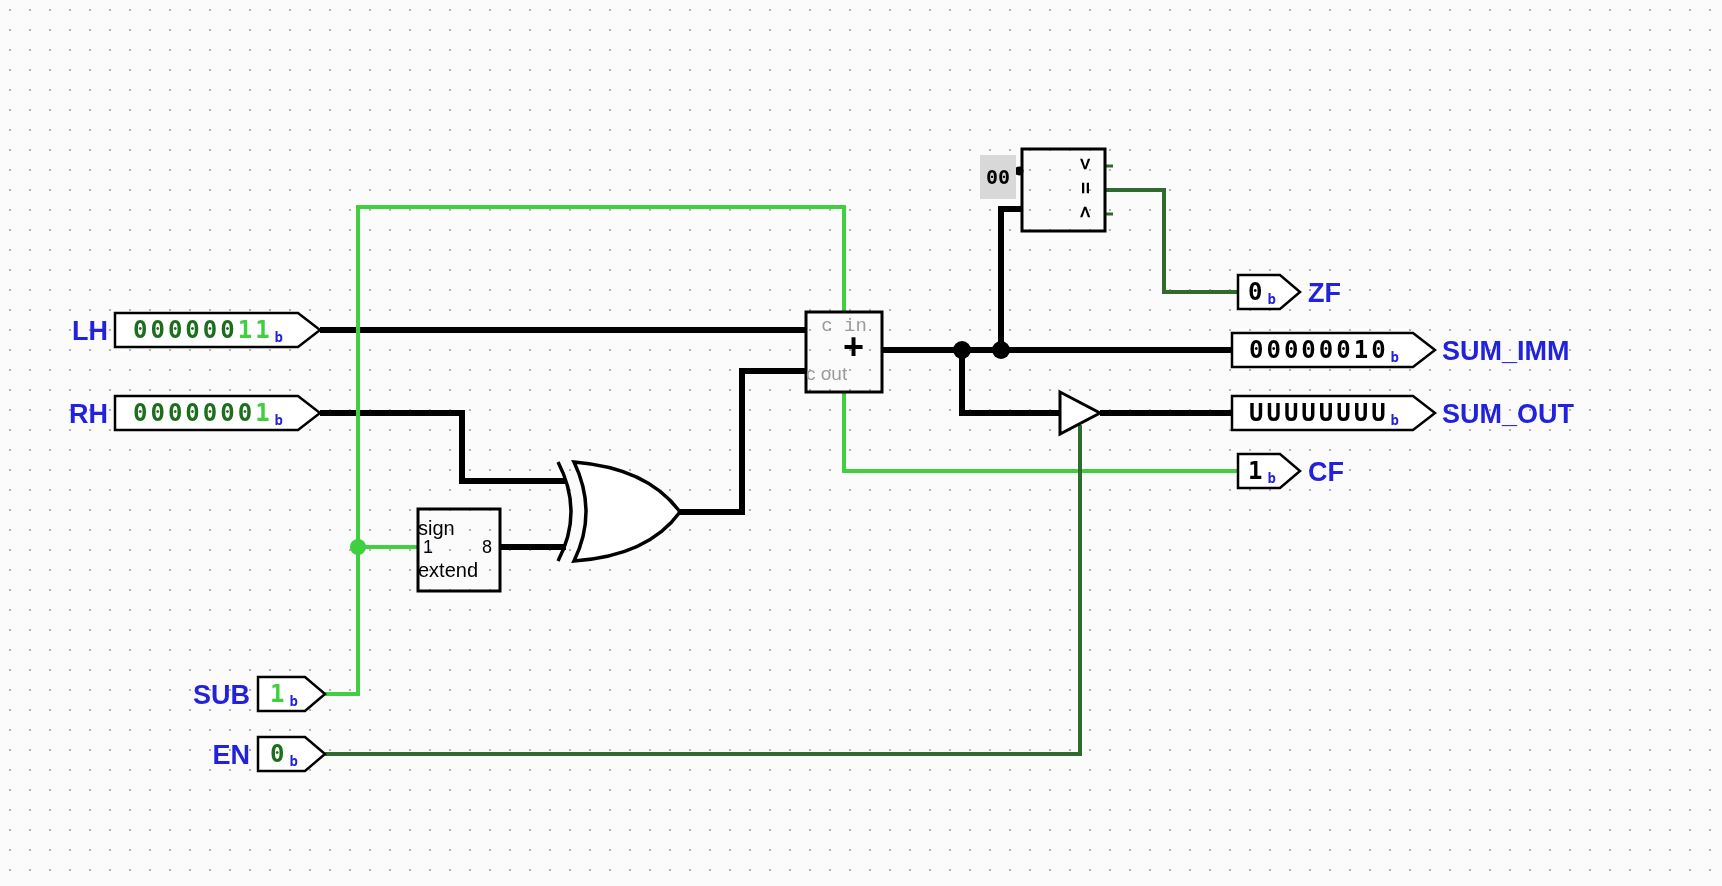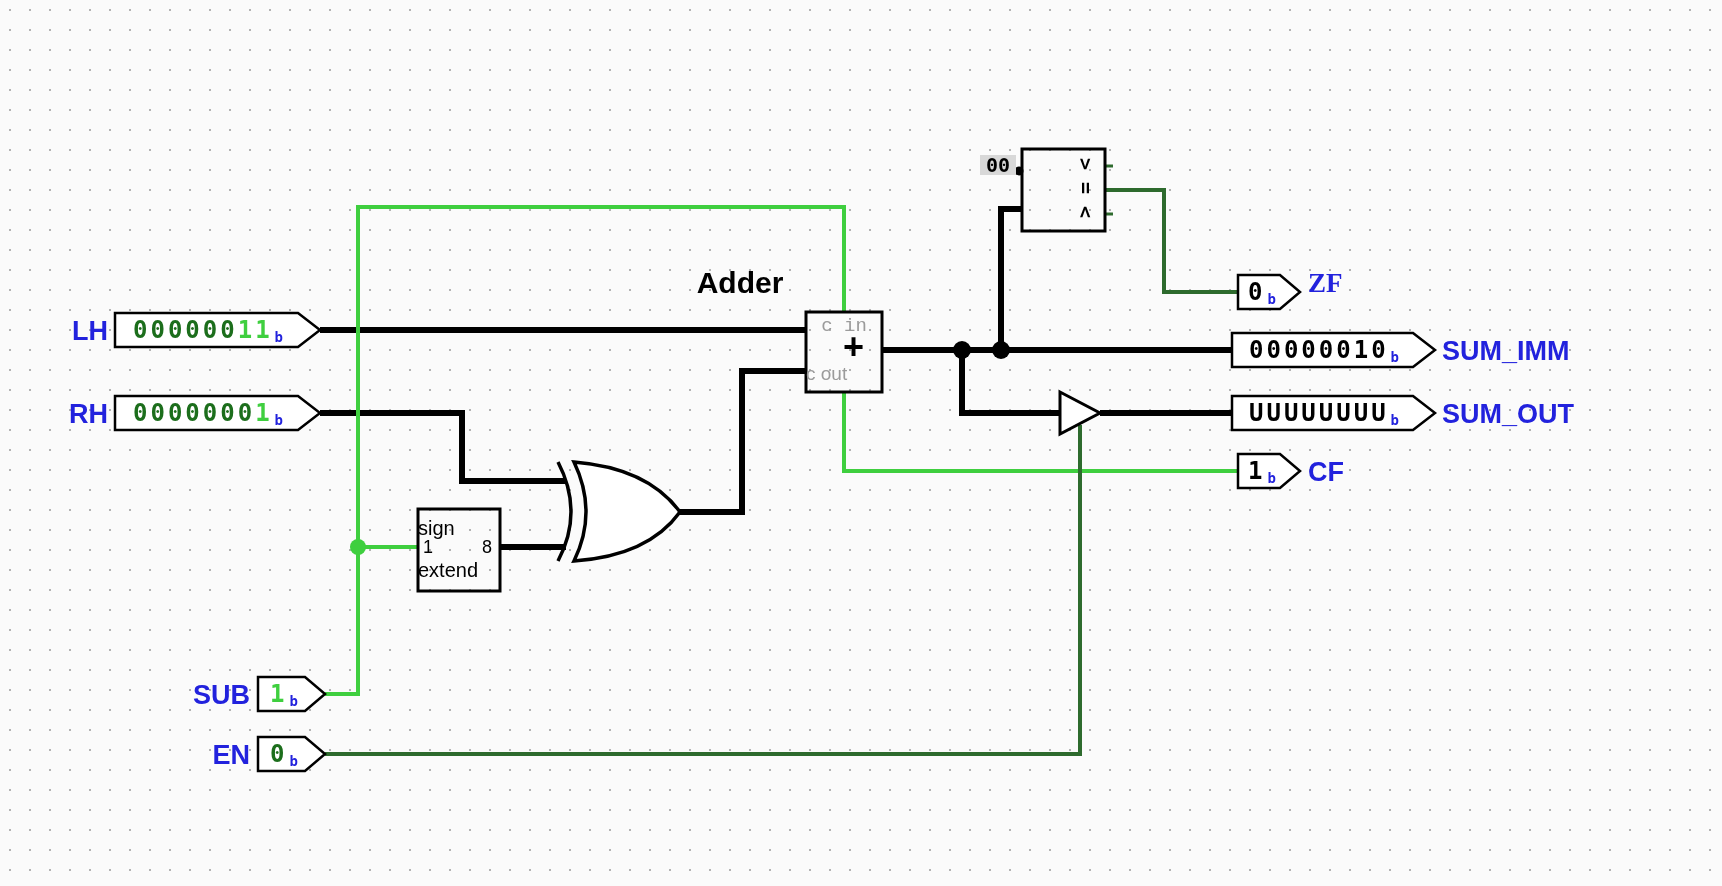--- a/index.html
+++ b/index.html
@@ -102,28 +102,27 @@
     <polygon class="pin" points="115,396 298,396 320,413 298,430 115,430"></polygon>
     <polygon class="pin" points="258,677 305,677 325,694 305,711 258,711"></polygon>
     <polygon class="pin" points="258,737 305,737 325,754 305,771 258,771"></polygon>
 
     <polygon class="pin" points="1238,275 1280,275 1300,292 1280,309 1238,309"></polygon>
     <polygon class="pin" points="1232,333 1413,333 1435,350 1413,367 1232,367"></polygon>
     <polygon class="pin" points="1232,396 1413,396 1435,413 1413,430 1232,430"></polygon>
     <polygon class="pin" points="1238,454 1280,454 1300,471 1280,488 1238,488"></polygon>
   </svg>
 
-  <div class="title" style="left:640px;top:266px;width:200px;">Adder</div>
 
   <div class="plabel" style="left:30px;top:316px;width:78px;text-align:right;">LH</div>
   <div class="plabel" style="left:30px;top:399px;width:78px;text-align:right;">RH</div>
   <div class="plabel" style="left:150px;top:680px;width:100px;text-align:right;">SUB</div>
   <div class="plabel" style="left:150px;top:740px;width:100px;text-align:right;">EN</div>
 
-  <div class="plabel" style="left:1308px;top:268px;font-family:Liberation Serif, serif;">ZF</div>
+  <div class="plabel" style="left:1308px;top:278px;">ZF</div>
   <div class="plabel" style="left:1442px;top:336px;">SUM_IMM</div>
   <div class="plabel" style="left:1442px;top:399px;">SUM_OUT</div>
   <div class="plabel" style="left:1308px;top:457px;">CF</div>
 
   <div class="pinval" style="left:122px;top:315px;width:172px;">
     <span class="bits"><span class="bit-dark">0</span><span class="bit-dark">0</span><span class="bit-dark">0</span><span class="bit-dark">0</span><span class="bit-dark">0</span><span class="bit-dark">0</span><span class="bit-bright">1</span><span class="bit-bright">1</span></span>
       <span class="sub-b">b</span>
   </div>
   <div class="pinval" style="left:122px;top:398px;width:172px;">
     <span class="bits"><span class="bit-dark">0</span><span class="bit-dark">0</span><span class="bit-dark">0</span><span class="bit-dark">0</span><span class="bit-dark">0</span><span class="bit-dark">0</span><span class="bit-dark">0</span><span class="bit-bright">1</span></span>
@@ -156,16 +155,16 @@
 
   <div class="comptext gray" style="left:806px;top:315px;width:76px;text-align:center;font-size:19px;font-family:Liberation Mono, monospace;">c in</div>
   <div class="comptext" style="left:843px;top:326px;font-size:36px;font-weight:bold;">+</div>
   <div class="comptext gray" style="left:806px;top:363px;width:76px;text-align:left;font-size:19px;">c out</div>
 
   <div class="comptext" style="left:418px;top:517px;width:62px;text-align:left;font-size:20px;">sign</div>
   <div class="comptext" style="left:423px;top:537px;font-size:18px;">1</div>
   <div class="comptext" style="left:482px;top:537px;font-size:18px;">8</div>
   <div class="comptext" style="left:418px;top:559px;width:82px;text-align:left;font-size:20px;">extend</div>
 
-  <div class="comptext" style="left:980px;top:155px;width:36px;height:20px;background:#d8d8d8;display:flex;align-items:center;justify-content:center;font:bold 20px 'DejaVu Sans Mono',monospace;">00</div>
+  <div class="comptext" style="left:980px;top:155px;width:36px;height:44px;background:#d8d8d8;display:flex;align-items:center;justify-content:center;font:bold 20px 'DejaVu Sans Mono',monospace;">00</div>
   <div class="comptext" style="left:1026px;top:176px;width:120px;text-align:center;font:bold 20px 'DejaVu Sans Mono',monospace;transform:rotate(90deg);">&gt; = &lt;</div>
 
 </div>
 
 </body></html>

